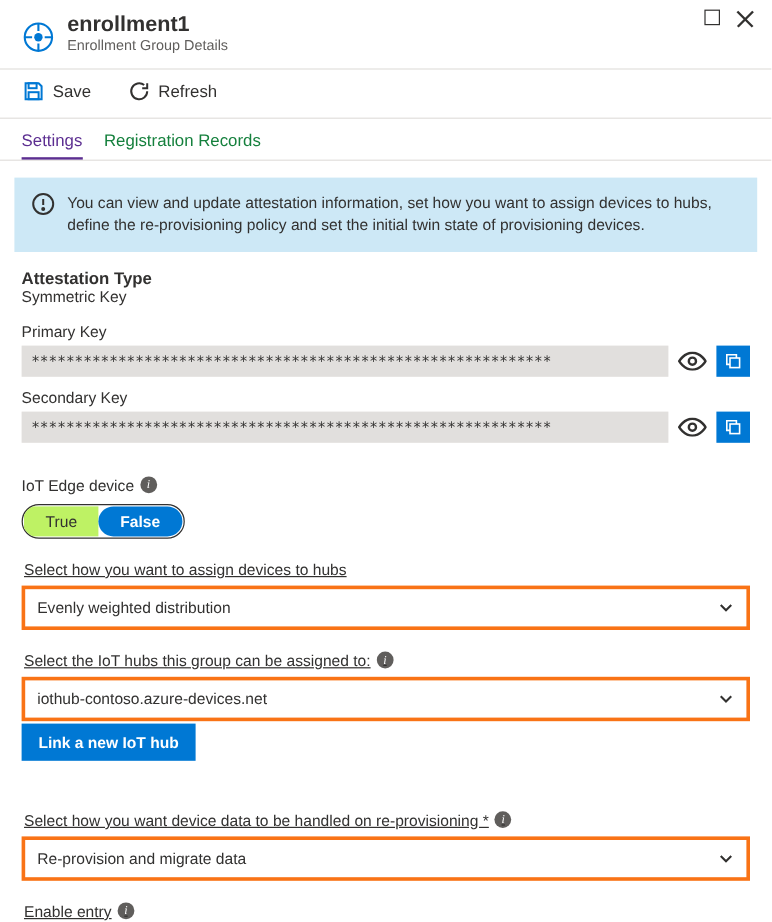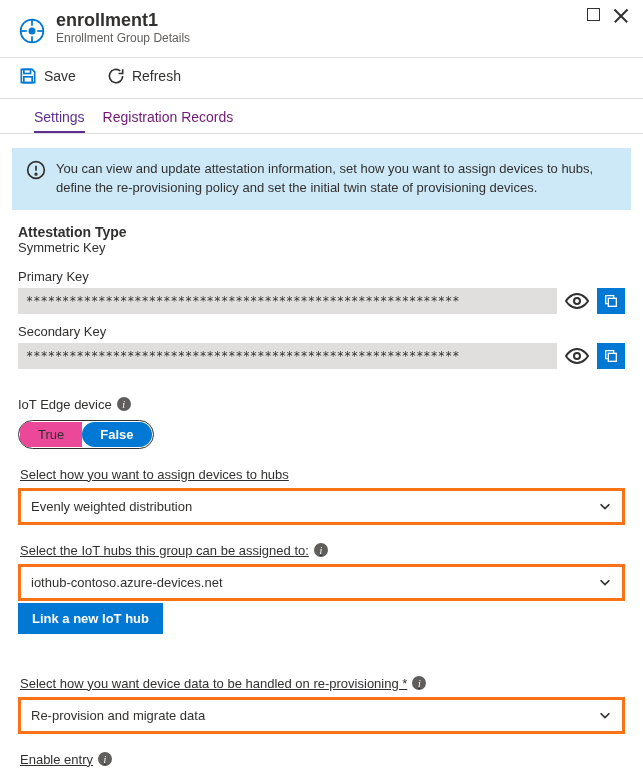--- a/index.html
+++ b/index.html
@@ -13,40 +13,40 @@
   .window-btns .wb { width: 16px; height: 16px; cursor: pointer; }
   .wb-box { border: 1.5px solid #323130; width: 13px; height: 13px; }
   .wb-x::before, .wb-x::after { content:""; position:absolute; width:18px; height:1.5px; background:#323130; top:7px; left:-1px; }
   .wb-x { position:relative; }
   .wb-x::before { transform: rotate(45deg); }
   .wb-x::after { transform: rotate(-45deg); }
   .divider { height:1px; background:#e1dfdd; margin: 4px 0 0 0; }
   .toolbar { display:flex; gap: 30px; padding: 8px 18px; align-items:center; }
   .tool { display:flex; align-items:center; gap:6px; font-size:14px; cursor:pointer; color:#323130; }
   .tool svg { width:20px; height:20px; color:#0078d4; }
-  .tabs { display:flex; gap: 18px; padding: 6px 18px 0 34px; border-bottom:1px solid #e1dfdd; }
-  .tab { font-size:14px; padding: 4px 0 8px 0; cursor:pointer; color:#701a75; position:relative; }
+  .tabs { display:flex; gap: 18px; padding: 6px 18px 0 18px; border-bottom:1px solid #e1dfdd; }
+  .tab { font-size:14px; padding: 4px 0 8px 0; cursor:pointer; color:#15803d; position:relative; }
   .tab.active { color:#5c2e91; font-weight:400; }
   .tab.active::after { content:""; position:absolute; left:0; right:0; bottom:0; height:2px; background:#5c2e91; }
   .info-banner { margin: 14px 12px; background:#cde8f6; padding: 12px 14px; display:flex; gap:10px; align-items:flex-start; font-size:13px; line-height:1.45; }
   .info-banner .icircle { width:20px; height:20px; flex:none; color:#323130; }
   .content { padding: 0 18px 20px 18px; }
   .label-strong { font-weight:700; font-size:14px; margin-top:6px; }
   .sublabel { font-size:13px; color:#323130; margin-bottom:14px; }
   .field-label { font-size:13px; margin: 10px 0 4px 0; display:flex; align-items:center; gap:5px; }
   .masked-row { display:flex; align-items:stretch; gap:6px; }
   .masked { flex:1; background:#e1dfdd; padding:6px 8px; font-size:12px; letter-spacing:0; font-family:monospace; color:#323130; }
   .eye-btn { width:28px; display:flex; align-items:center; justify-content:center; cursor:pointer; }
   .eye-btn svg { width:24px; height:16px; }
   .copy-btn { width:28px; background:#0078d4; display:flex; align-items:center; justify-content:center; cursor:pointer; }
   .copy-btn svg { width:16px; height:16px; color:#fff; }
   .section-gap { height:18px; }
   .info-dot { width:14px; height:14px; border-radius:50%; background:#605e5c; color:#fff; display:inline-flex; align-items:center; justify-content:center; font-size:10px; font-style:italic; font-family:serif; cursor:pointer; }
   .pill-group { display:inline-flex; border:1.5px solid #323130; border-radius:16px; overflow:hidden; margin-top:4px; padding:1px;}
-  .pill { padding: 5px 18px; font-size:13px; cursor:pointer; background:#ec4899; color:#323130;}
+  .pill { padding: 5px 18px; font-size:13px; cursor:pointer; background:#bef264; color:#323130;}
   .pill.active { background:#0078d4; color:#fff; font-weight:600; border-radius:14px;}
   .select-label { font-size:13px; margin:18px 0 6px 2px; display:flex; align-items:center; gap:5px;text-decoration:underline;}
   .select-box { border:3px solid #f97316; padding:8px 10px; font-size:13px; display:flex; justify-content:space-between; align-items:center; cursor:pointer; }
   .chev { width:14px; height:14px; }
   .primary-btn { display:inline-block; background:#0078d4; color:#fff; border:none; padding:8px 14px; font-size:13px; font-weight:600; margin-top:2px; cursor:pointer; }
 </style>
 </head>
 <body>
 
 <div class="panel">

